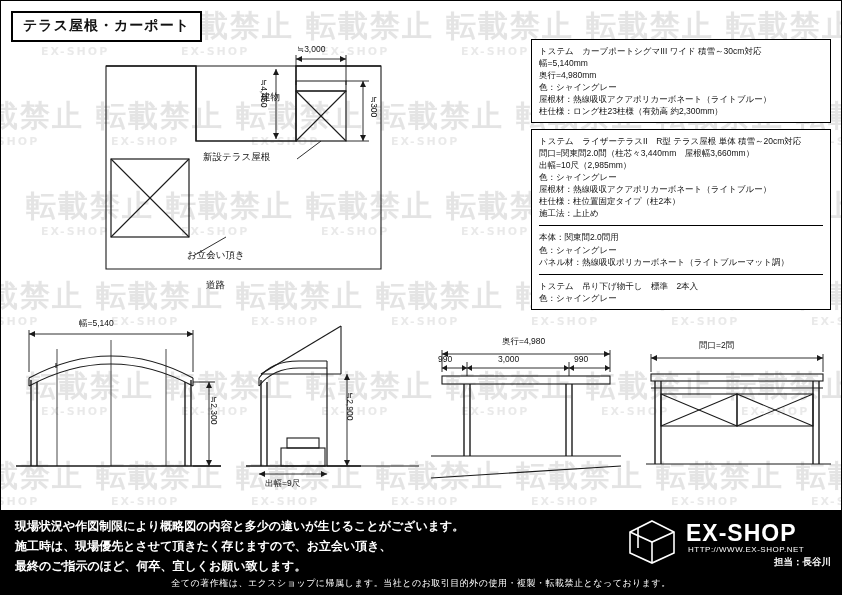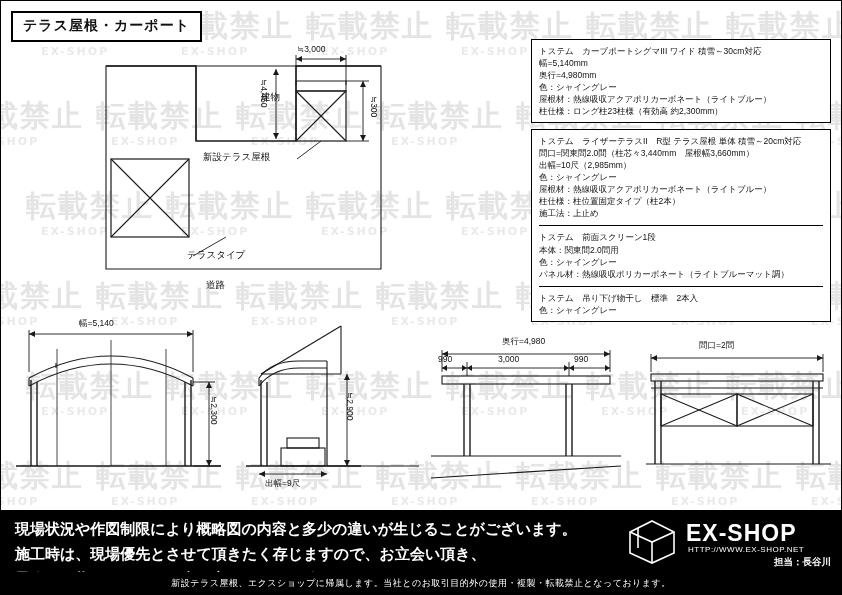--- a/index.html
+++ b/index.html
@@ -72,21 +72,21 @@
   .lbl.sm{font-size:8.5px;}
   
   .note{
     position:absolute;left:0;right:0;bottom:22px;
     height:62px;
     background:#000;color:#fff;
     z-index:6;
   }
   .note .txt{
     position:absolute;left:14px;top:7px;
-    font-size:15px;line-height:1.65;font-weight:bold;
+    font-size:12px;line-height:1.65;font-weight:bold;
   }
   .logo-wrap{
     position:absolute;right:8px;top:2px;width:215px;height:58px;
     color:#fff;
   }
   .logo-name{
     position:absolute;left:68px;top:8px;
     font-size:23px;font-weight:bold;letter-spacing:1px;
   }
   .logo-url{
@@ -220,21 +220,20 @@
       <div>トステム　ライザーテラスII　R型 テラス屋根 単体 積雪～20cm対応</div>
       <div>間口=関東間2.0間（柱芯々3,440mm　屋根幅3,660mm）</div>
       <div>出幅=10尺（2,985mm）</div>
       <div>色：シャイングレー</div>
       <div>屋根材：熱線吸収アクアポリカーボネート（ライトブルー）</div>
       <div>柱仕様：柱位置固定タイプ（柱2本）</div>
       <div>施工法：上止め</div>
     </div>
     <div class="hr"></div>
     <div class="blk">
-      <div>トステム　前面スクリーン1段</div>
       <div>本体：関東間2.0間用</div>
       <div>色：シャイングレー</div>
       <div>パネル材：熱線吸収ポリカーボネート（ライトブルーマット調）</div>
     </div>
     <div class="hr"></div>
     <div class="blk">
       <div>トステム　吊り下げ物干し　標準　2本入</div>
       <div>色：シャイングレー</div>
     </div>
   </div>
@@ -286,21 +285,21 @@
         <line x1="216" y1="118" x2="240" y2="100"></line>
         <line x1="112" y1="215" x2="145" y2="196"></line>
       </g>
     </svg>
 
     <div class="lbl sm" style="left:216px;top:3px;">≒3,000</div>
     <div class="lbl sm" style="left:288px;top:55px;writing-mode:vertical-rl;">≒300</div>
     <div class="lbl sm" style="left:178px;top:38px;writing-mode:vertical-rl;">≒4,450</div>
     <div class="lbl" style="left:135px;top:50px;margin-left:45px;">建物</div>
     <div class="lbl" style="left:122px;top:110px;">新設テラス屋根</div>
-    <div class="lbl" style="left:106px;top:208px;">テラスタイプ</div>
+    <div class="lbl" style="left:106px;top:208px;">お立会い頂き</div>
     <div class="lbl" style="left:125px;top:238px;">道路</div>
   </div>
 
   <div class="draw" style="left:10px;top:315px;width:215px;height:180px;">
     <svg width="215" height="180" viewBox="0 0 215 180">
       <g stroke="#1a1a1a" fill="none" stroke-width="1.1">
 
         <path d="M18 62 Q100 18 182 62"></path>
         <path d="M18 70 Q100 26 182 70"></path>
         <line x1="18" y1="62" x2="18" y2="70"></line>
@@ -470,16 +469,16 @@
           <path d="M16 11 L16 31"></path>
         </g>
       </svg>
       <div class="logo-name">EX-SHOP</div>
       <div class="logo-url">HTTP://WWW.EX-SHOP.NET</div>
       <div class="logo-person">担当：長谷川</div>
     </div>
   </div>
 
   <div class="footer-bar">
-    <span>新設テラス屋根、エクスショップに帰属します。当社とのお取引目的外の使用・複製・転載禁止となっております。</span>
+    <span>全ての著作権は、エクスショップに帰属します。当社とのお取引目的外の使用・複製・転載禁止となっております。</span>
   </div>
 
 </div>
 
 </body></html>

